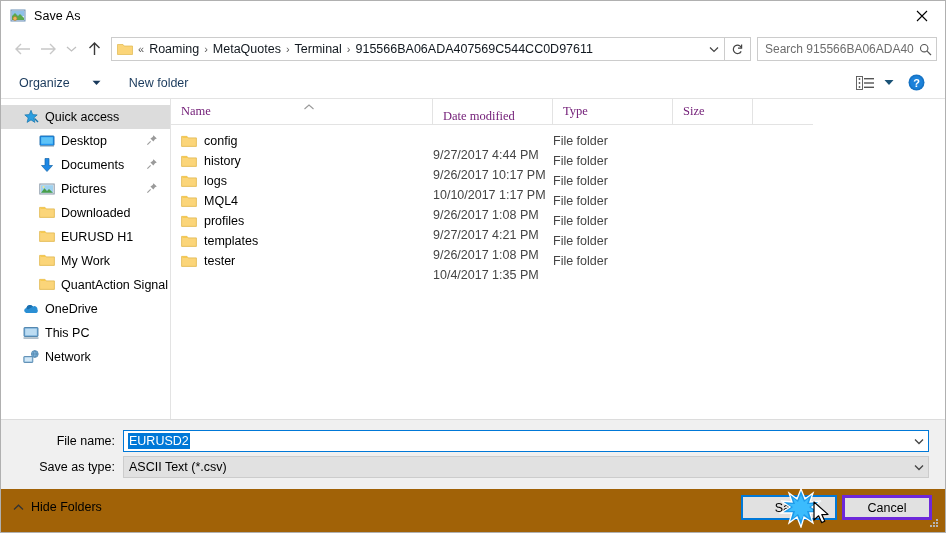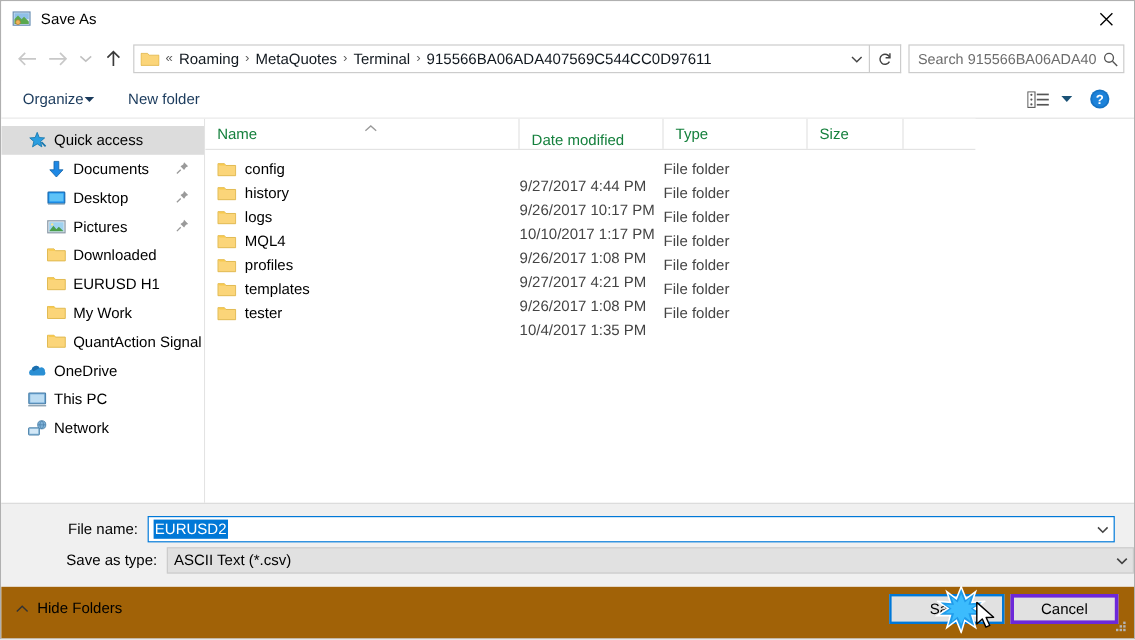--- a/index.html
+++ b/index.html
@@ -107,21 +107,21 @@
   
   #cmdbar {
     position: absolute; left: 0; top: 66px;
     width: 944px; height: 32px;
     background: #ffffff;
     border-bottom: 1px solid #e3e3e3;
     display: flex; align-items: center;
   }
   .cmd-item {
     font-size: 12.5px; color: #1a3a5c;
-    padding: 4px 8px; display: flex; align-items: center; gap: 0;
+    padding: 4px 8px; display: flex; align-items: center; gap: 22px;
   }
   #cmd-organize { margin-left: 10px; }
   #cmd-newfolder { margin-left: 12px; }
   #view-controls {
     margin-left: auto; display: flex; align-items: center; gap: 0px; margin-right: 12px;
   }
   #view-layout-btn { width: 28px; height: 24px; display:flex; align-items:center; justify-content:center; }
   #view-dropdown-btn { width: 20px; height: 24px; display:flex; align-items:center; justify-content:center; }
   #help-btn { width: 34px; height: 24px; display:flex; align-items:center; justify-content:center; }
 
@@ -166,26 +166,27 @@
     background: #ffffff;
     overflow: hidden;
   }
   #col-header {
     height: 26px;
     display: flex; align-items: stretch;
     border-bottom: 1px solid #e3e3e3;
     position: relative;
   }
   .col {
-    font-size: 12.5px; color: #15803d;
+    font-size: 12.5px; color: #701a75;
     display: flex; align-items: center;
     padding-left: 10px;
     border-right: 1px solid #e3e3e3;
     flex: none;
     position: relative;
+    font-family: Liberation Serif, serif;
   }
   #col-name { width: 262px; }
   #col-date { width: 120px; align-items: flex-end; }
   #col-type { width: 120px; }
   #col-size { width: 80px; }
   #sort-indicator {
     position: absolute; left: 132px; top: 0px;
     width: 12px; height: 6px;
   }
   .file-row {
@@ -209,21 +210,21 @@
     width: 944px; height: 70px;
     background: #f0f0f0;
     border-top: 1px solid #dcdcdc;
   }
   .form-row {
     position: absolute; left: 0;
     width: 944px; height: 22px;
     display: flex; align-items: center;
   }
   #row-filename { top: 10px; }
-  #row-filetype { top: 36px; padding-left: 16px; }
+  #row-filetype { top: 36px; }
   .form-label {
     width: 122px; flex: none;
     text-align: right; padding-right: 8px;
     font-size: 12.5px; color: #000000;
   }
   #filename-combo {
     width: 806px; height: 22px; flex: none;
     border: 1px solid #0078d7;
     background: #ffffff;
     display: flex; align-items: center;
@@ -420,35 +421,35 @@
     <div id="sidebar">
         <div class="side-item ind-0 selected">
           <span class="side-icon"><svg width="16" height="16" viewBox="0 0 16 16">
               <path d="M8 1.3 L9.7 5.6 L14.2 5.9 L10.8 8.9 L11.9 13.4 L8 10.9 L4.1 13.4 L5.2 8.9 L1.8 5.9 L6.3 5.6 Z" fill="#2b9ee0" stroke="#1676ad" stroke-width="0.7"></path>
               <path d="M11.5 9.5 L15 13" stroke="#1676ad" stroke-width="1.4"></path>
             </svg></span>
           <span class="side-label">Quick access</span>
         </div>
         <div class="side-item ind-1">
           <span class="side-icon"><svg width="16" height="16" viewBox="0 0 16 16">
-              <path d="M6 1.5 L10 1.5 L10 8.5 L13.5 8.5 L8 14.5 L2.5 8.5 L6 8.5 Z" fill="#1e88e5" stroke="#1565a8" stroke-width="0.7"></path>
-            </svg></span>
-          <span class="side-label">Documents</span>
+              <rect x="1" y="3" width="14" height="9.5" rx="0.6" fill="#2196f3" stroke="#1565a8" stroke-width="0.9"></rect>
+              <rect x="2.2" y="4.2" width="11.6" height="6.6" fill="#5ec3f7"></rect>
+              <rect x="1" y="12.5" width="14" height="1.2" fill="#9fb6c6"></rect>
+            </svg></span>
+          <span class="side-label">Desktop</span>
           <span class="pin-icon"><svg width="12" height="12" viewBox="0 0 12 12">
               <path d="M7.4 1.2 L10.8 4.6 L9 5.3 L7.4 7.6 L4.4 4.6 L6.7 3 Z" fill="#9a9a9a"></path>
               <path d="M4.6 7.4 L1.4 10.6" stroke="#9a9a9a" stroke-width="1.1"></path>
             </svg></span>
         </div>
         <div class="side-item ind-1">
           <span class="side-icon"><svg width="16" height="16" viewBox="0 0 16 16">
-              <rect x="1" y="3" width="14" height="9.5" rx="0.6" fill="#2196f3" stroke="#1565a8" stroke-width="0.9"></rect>
-              <rect x="2.2" y="4.2" width="11.6" height="6.6" fill="#5ec3f7"></rect>
-              <rect x="1" y="12.5" width="14" height="1.2" fill="#9fb6c6"></rect>
-            </svg></span>
-          <span class="side-label">Desktop</span>
+              <path d="M6 1.5 L10 1.5 L10 8.5 L13.5 8.5 L8 14.5 L2.5 8.5 L6 8.5 Z" fill="#1e88e5" stroke="#1565a8" stroke-width="0.7"></path>
+            </svg></span>
+          <span class="side-label">Documents</span>
           <span class="pin-icon"><svg width="12" height="12" viewBox="0 0 12 12">
               <path d="M7.4 1.2 L10.8 4.6 L9 5.3 L7.4 7.6 L4.4 4.6 L6.7 3 Z" fill="#9a9a9a"></path>
               <path d="M4.6 7.4 L1.4 10.6" stroke="#9a9a9a" stroke-width="1.1"></path>
             </svg></span>
         </div>
         <div class="side-item ind-1">
           <span class="side-icon"><svg width="16" height="16" viewBox="0 0 16 16">
               <rect x="0.8" y="3" width="14.4" height="10" fill="#e9eef2" stroke="#8a9aa8" stroke-width="1"></rect>
               <rect x="2" y="4.2" width="12" height="7.6" fill="#9fd2f0"></rect>
               <path d="M2 11.8 L5.5 7.2 L8 10 L10 8 L14 11.8 Z" fill="#4a9e4a"></path>

